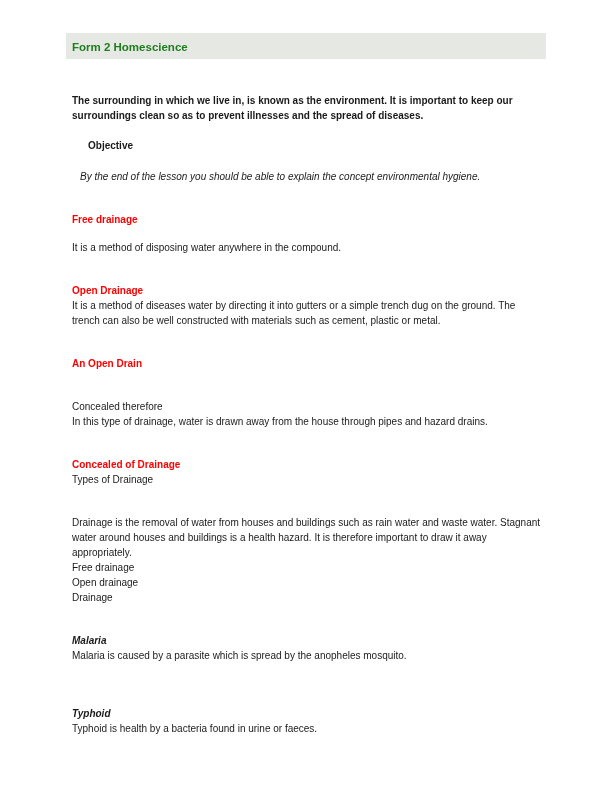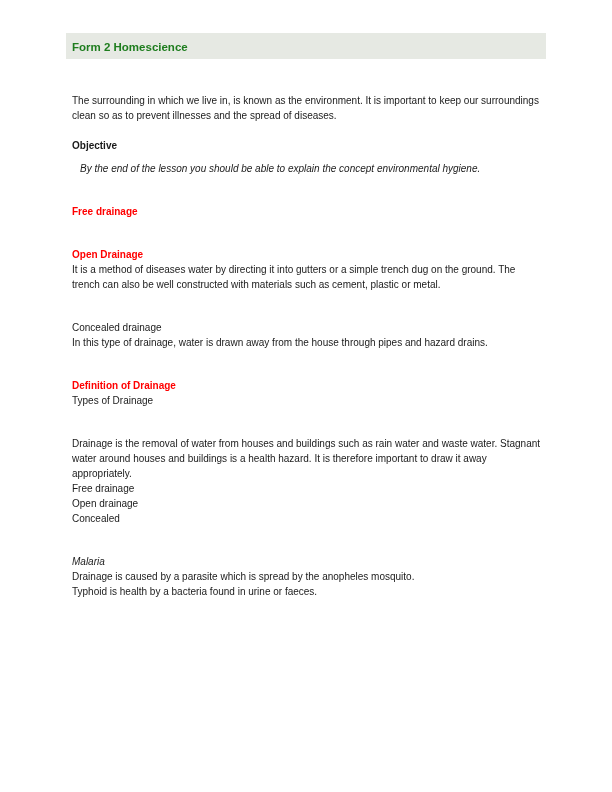--- a/index.html
+++ b/index.html
@@ -37,33 +37,33 @@
     line-height: 15px;
   }
   .para { margin: 0; }
   .red-heading {
     color: #ff0000;
     font-weight: bold;
     margin: 0;
   }
   .bold-heading {
     font-weight: bold;
-    margin: 0;
+    margin: 16px;
   }
   .italic-text {
     font-style: italic;
     margin: 8px;
   }
   .disease-name {
-    font-weight: normal;
+    font-weight: bold;
     font-style: italic;
     margin: 0;
   }
   
-  .mt-intro      { margin-top: 34px; }
+  .mt-intro      { margin-top: 34px; font-weight: bold; }
   .mt-blank      { margin-top: 15px; }
   .mt-section    { margin-top: 28px; }
   .mt-half       { margin-top: 13px; }
   .mt-big        { margin-top: 43px; }
 </style>
 </head>
 <body>
 
 <div class="page">
 
@@ -72,36 +72,39 @@
   </div>
 
   <div class="content">
 
     <p class="para mt-intro">The surrounding in which we live in, is known as the environment. It is important to keep our surroundings clean so as to prevent illnesses and the spread of diseases.</p>
 
     <p class="bold-heading mt-blank">Objective</p>
     <p class="italic-text">By the end of the lesson you should be able to explain the concept environmental hygiene.</p>
 
     <p class="red-heading mt-section">Free drainage</p>
+    <p class="para mt-half">It is a method of disposing water anywhere in the compound.</p>
 
     <p class="red-heading mt-section">Open Drainage</p>
     <p class="para">It is a method of diseases water by directing it into gutters or a simple trench dug on the ground. The trench can also be well constructed with materials such as cement, plastic or metal.</p>
 
+    <p class="red-heading mt-section">An Open Drain</p>
 
-    <p class="para mt-section">Concealed drainage</p>
+    <p class="para mt-section">Concealed therefore</p>
     <p class="para">In this type of drainage, water is drawn away from the house through pipes and hazard drains.</p>
 
-    <p class="red-heading mt-section">Definition of Drainage</p>
+    <p class="red-heading mt-section">Concealed of Drainage</p>
 
     <p class="para">Types of Drainage</p>
     <p class="para mt-section">Drainage is the removal of water from houses and buildings such as rain water and waste water. Stagnant water around houses and buildings is a health hazard. It is therefore important to draw it away appropriately.</p>
     <p class="para">Free drainage</p>
     <p class="para">Open drainage</p>
-    <p class="para">Concealed</p>
+    <p class="para">Drainage</p>
 
     <p class="disease-name mt-section">Malaria</p>
-    <p class="para">Drainage is caused by a parasite which is spread by the anopheles mosquito.</p>
+    <p class="para">Malaria is caused by a parasite which is spread by the anopheles mosquito.</p>
 
+    <p class="disease-name mt-big">Typhoid</p>
     <p class="para">Typhoid is health by a bacteria found in urine or faeces.</p>
 
 
   </div>
 </div>
 
 </body></html>

